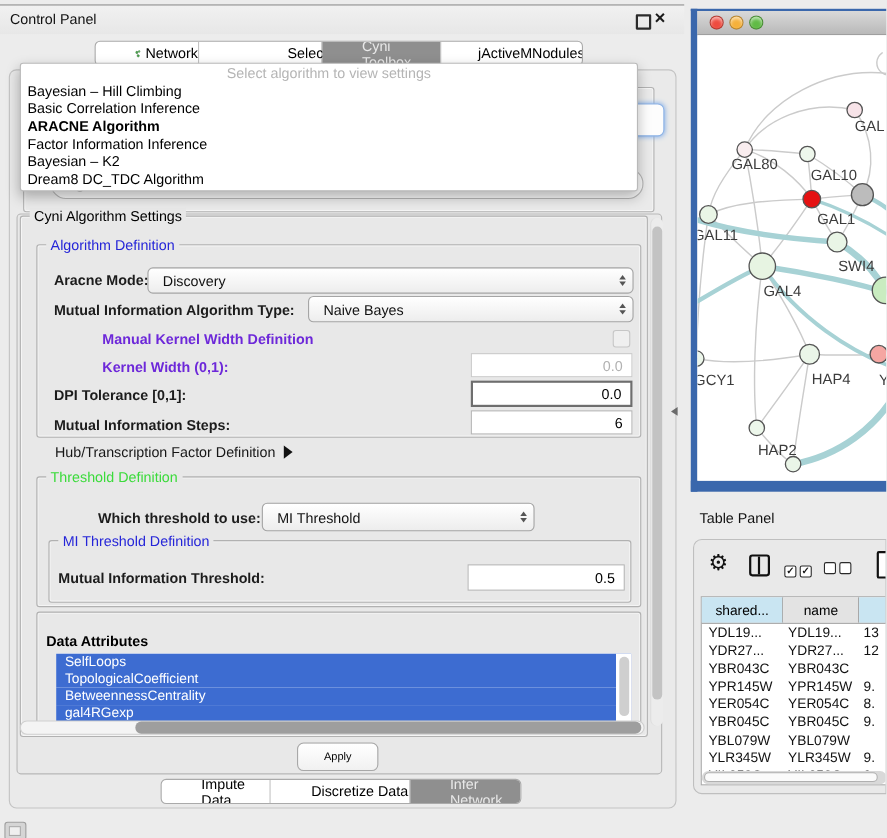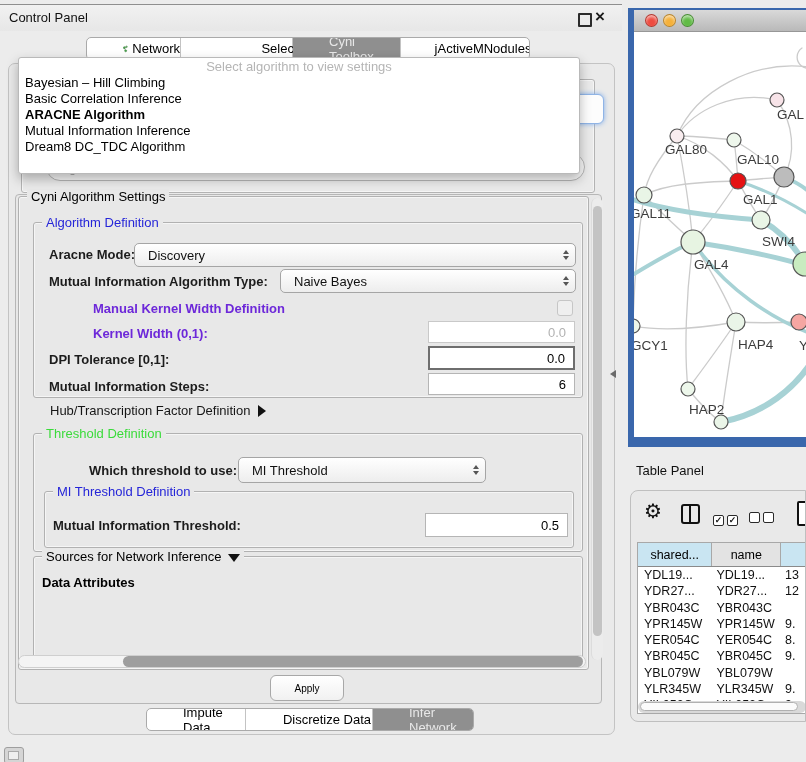--- a/index.html
+++ b/index.html
@@ -214,22 +214,32 @@
           <div class="group" style="left:10px;top:57px;width:528px;height:55px;">
             <span class="legend blue">MI Threshold Definition</span>
             <span class="lbl" style="left:8px;top:26px;">Mutual Information Threshold:</span>
             <div class="field" style="left:380px;top:21px;width:143px;height:24px;">
               <span>0.5</span>
             </div>
           </div>
         </div>
 
         <div class="group" style="left:14px;top:359px;width:548px;height:108px;">
-          <span class="legend black"><span>Sources for Network Inference</span><span class="tri-down-b"></span></span>
           <span class="attr-label">Data Attributes</span>
+          <div class="attr-list">
+            <div>
+                <div class="attr-item">SelfLoops</div>
+                <div class="attr-item">TopologicalCoefficient</div>
+                <div class="attr-item">BetweennessCentrality</div>
+                <div class="attr-item">gal4RGexp</div>
+              </div>
+            <div class="attr-scroll">
+                <div class="attr-thumb"></div>
+              </div>
+          </div>
         </div>
       </div>
 
       <div class="vscroll">
           <div class="vthumb"></div>
         </div>
       <div class="hscroll">
           <div class="hthumb"></div>
         </div>
       <div class="apply-btn">
@@ -249,21 +259,22 @@
         </div>
     </div>
   </div>
 
   <div class="dropdown">
     <div class="dd-head">Select algorithm to view settings</div>
     <div>
         <div class="dd-item">Bayesian – Hill Climbing</div>
         <div class="dd-item">Basic Correlation Inference</div>
         <div class="dd-item dd-sel">ARACNE Algorithm</div>
-        <div class="dd-item">Mutual Information Inference</div>
+        <div class="dd-item">Factor Information Inference</div>
+        <div class="dd-item">Bayesian – K2</div>
         <div class="dd-item">Dream8 DC_TDC Algorithm</div>
       </div>
   </div>
 
   <div class="split-arrow"></div>
 
   <div class="net-window">
     <div class="net-titlebar">
       <span class="tl" style="left: 11px; background: rgb(238, 76, 64);"></span>
       <span class="tl" style="left: 29px; background: rgb(245, 177, 59);"></span>

